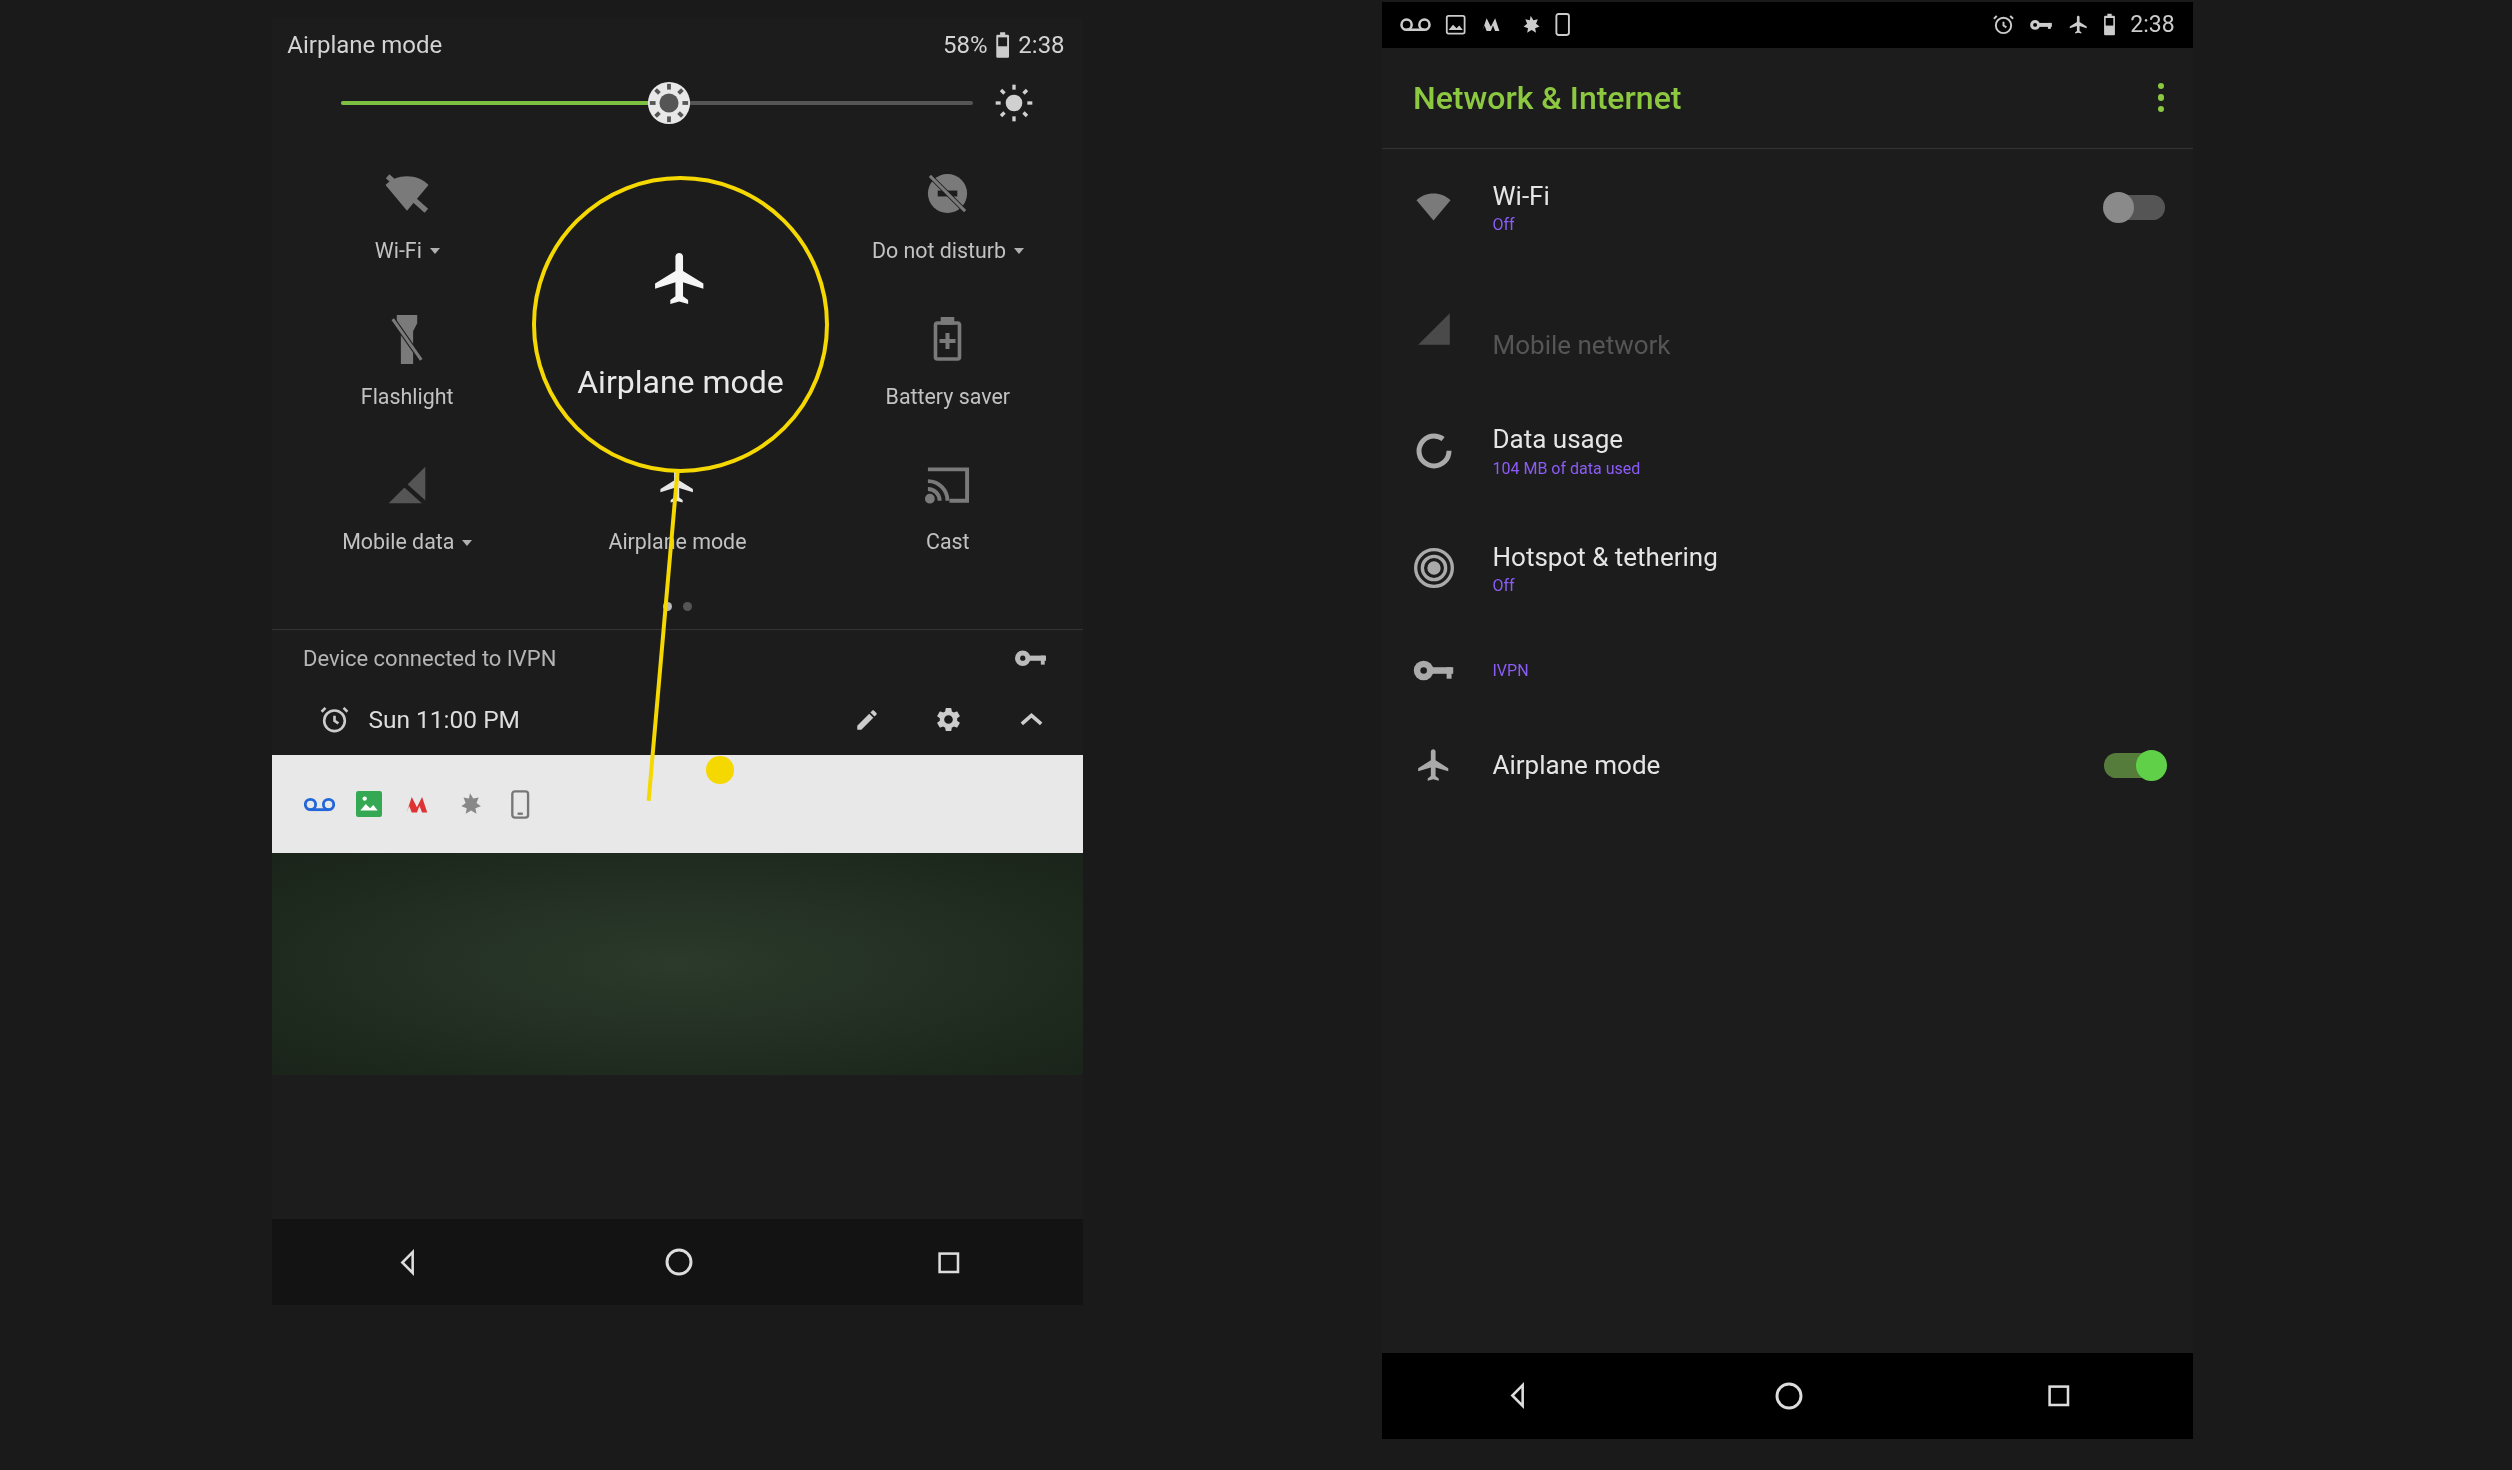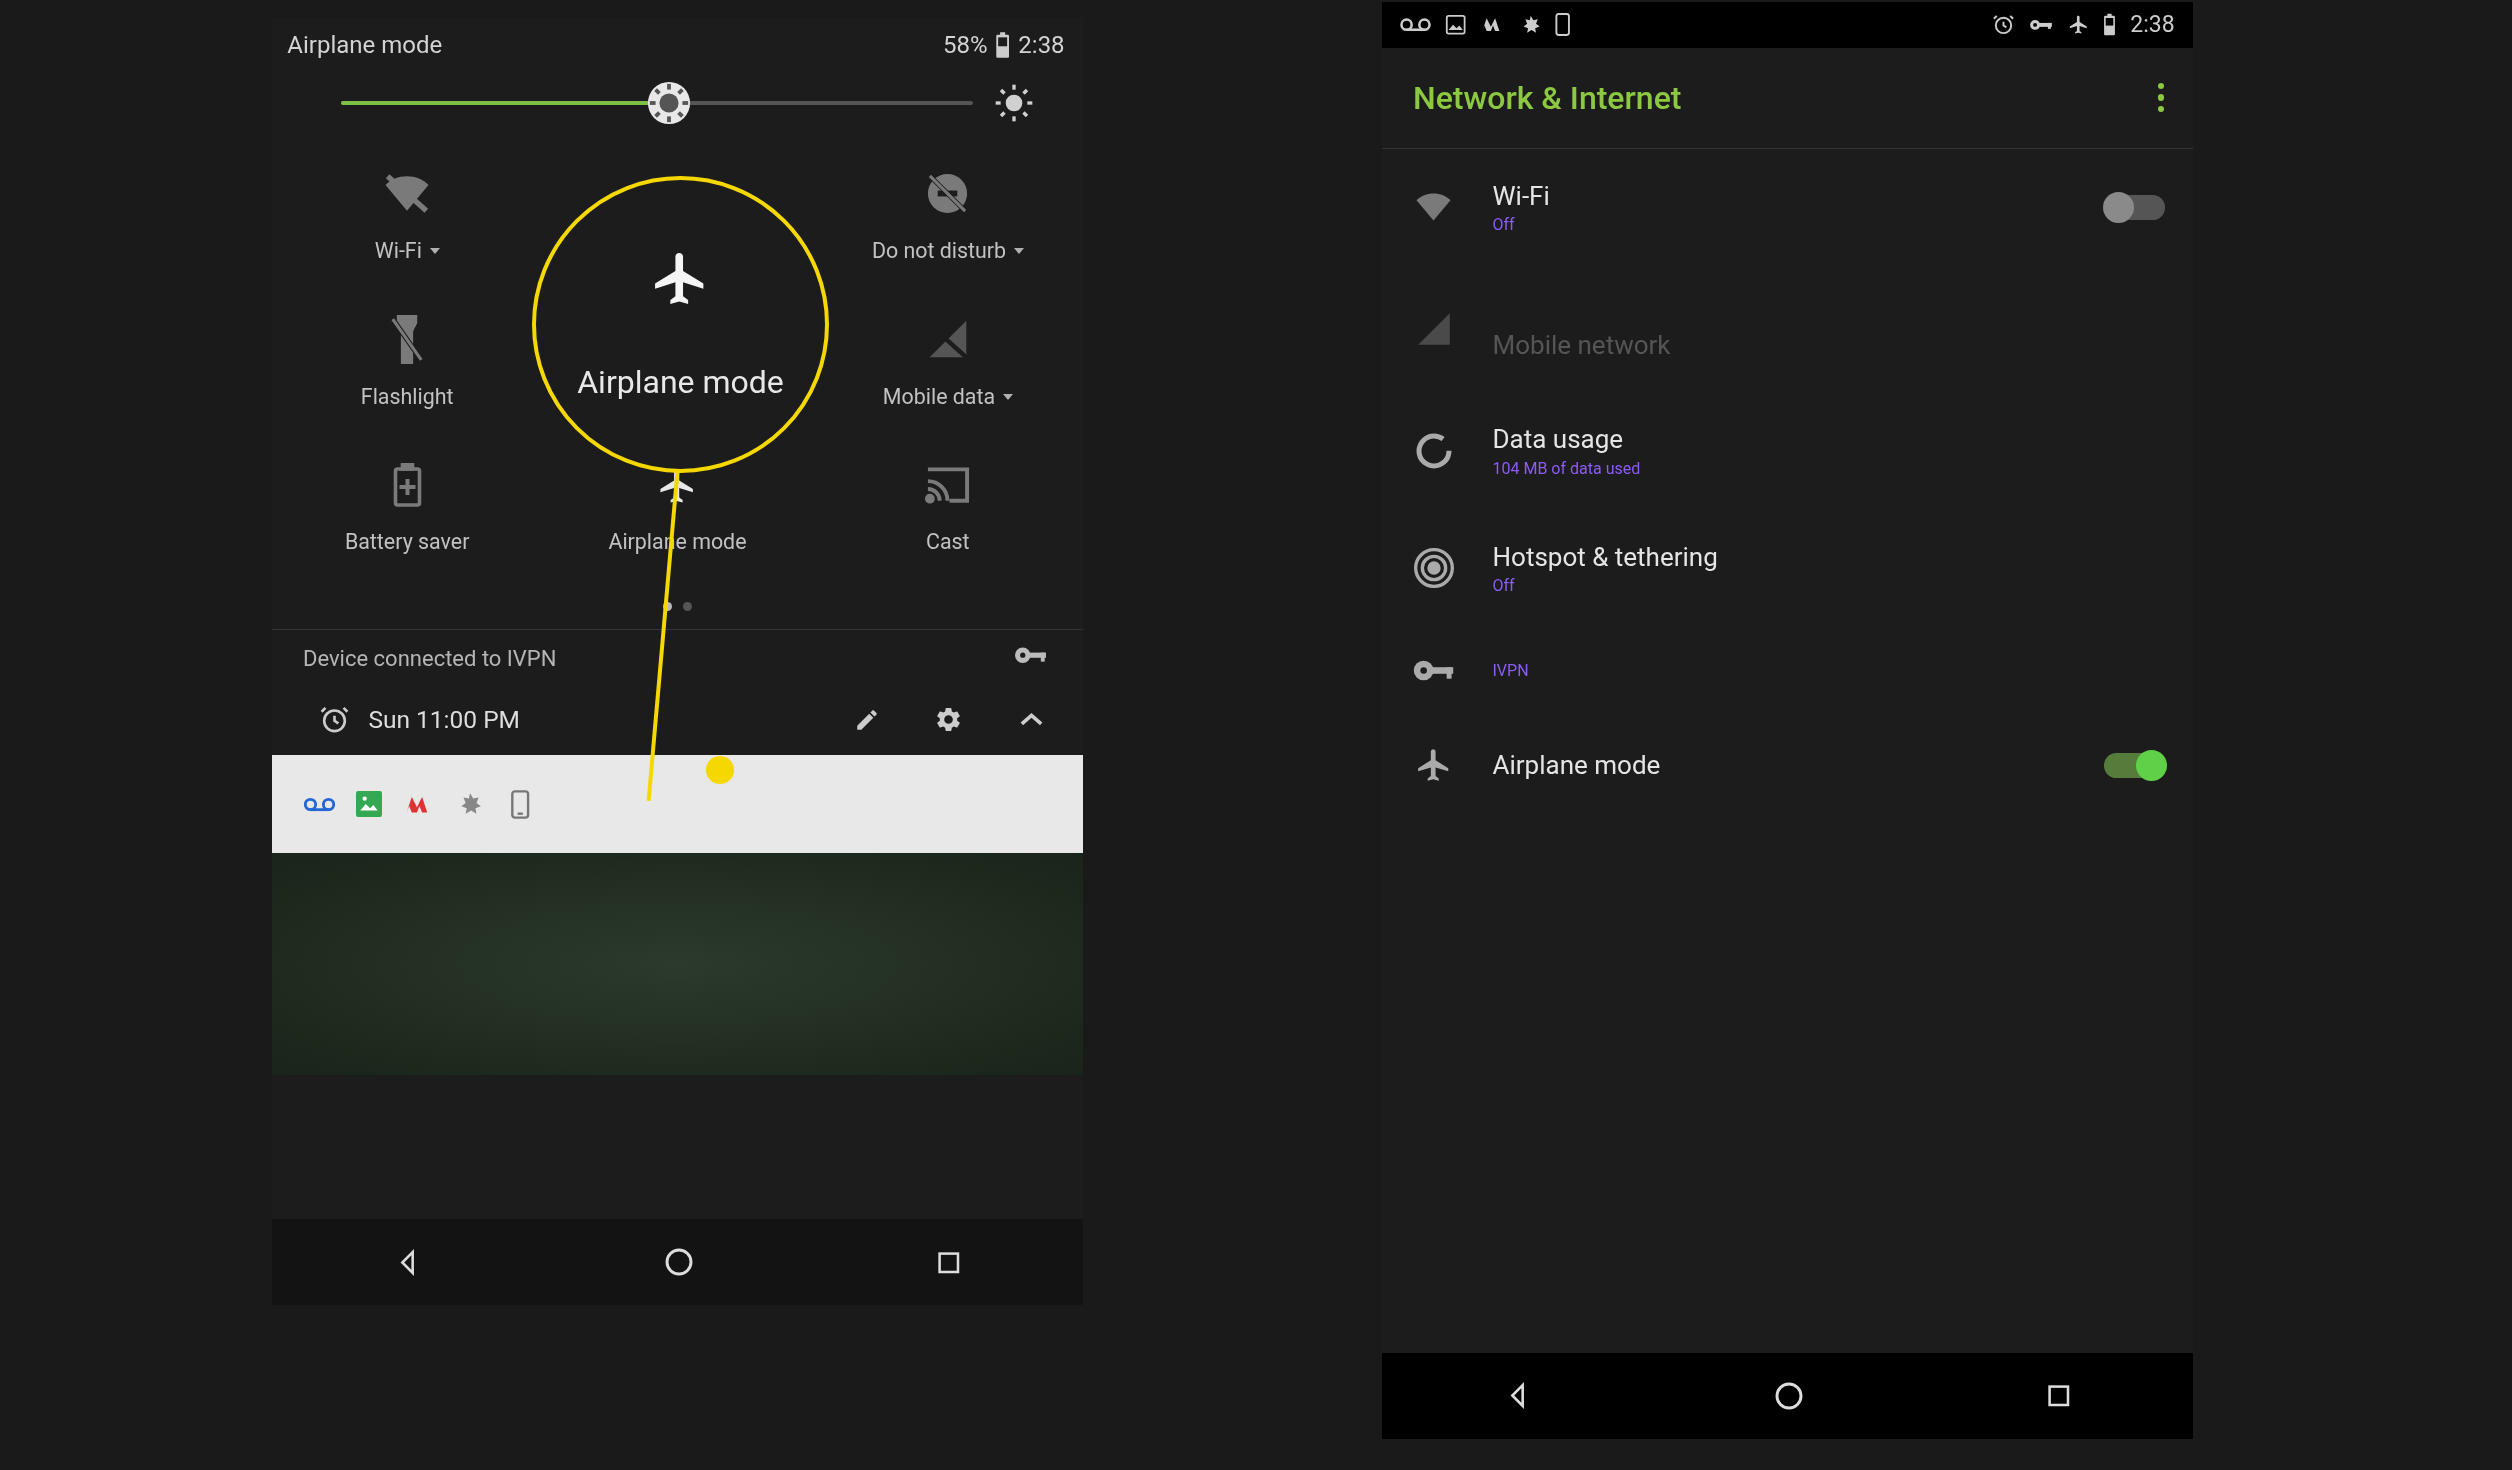--- a/index.html
+++ b/index.html
@@ -18,21 +18,21 @@
     .auto-brightness { width: 40px; height: 40px; }
     .qs-grid { display: grid; grid-template-columns: repeat(3, 1fr); gap: 46px 0; padding: 21.4px 0 23px 0; }
     .qs-tile { display: flex; flex-direction: column; align-items: center; gap: 13.8px; }
     .qs-icon-wrap { width: 61px; height: 61px; display: flex; align-items: center; justify-content: center; }
     .qs-label-row { display: flex; align-items: center; gap: 7.7px; }
     .qs-label { font-size: 21.4px; color: #c2c2c2; }
     .qs-chevron { width: 0; height: 0; border-left: 5.4px solid transparent; border-right: 5.4px solid transparent; border-top: 6.9px solid #b0b0b0; margin-top: 1.5px; }
     .page-dots { display: flex; justify-content: center; gap: 10.7px; padding: 24.5px 0 18.4px 0; }
     .dot { width: 9.2px; height: 9.2px; border-radius: 50%; background: #555; }
     .dot.active { background: #bbb; }
-    .vpn-banner { display: flex; align-items: flex-start; justify-content: space-between; padding: 15.3px 37px 15.3px 31px; font-size: 22px; color: #b5b5b5; border-top: 0.8px solid #333; }
+    .vpn-banner { display: flex; align-items: center; justify-content: space-between; padding: 15.3px 37px 15.3px 31px; font-size: 22px; color: #b5b5b5; border-top: 0.8px solid #333; }
     .alarm-row { display: flex; align-items: center; gap: 18.4px; padding: 18.4px 37px 20px 47px; font-size: 24.5px; color: #ddd; }
     .alarm-right { margin-left: auto; display: flex; gap: 54px; align-items: center; }
     .noti-strip { background: #e8e8e8; height: 98px; display: flex; align-items: center; gap: 18.4px; padding: 0 31px; }
     .noti-icon { width: 32px; height: 32px; display: flex; align-items: center; justify-content: center; font-size: 23px; }
     .wallpaper { height: 222px; background: radial-gradient(ellipse at center, #2b3a2b 0%, #1a241a 100%); position: relative; overflow: hidden; }
     .navbar { position: absolute; bottom: 0; left: 0; right: 0; height: 86px; background: rgba(0,0,0,0.3); display: flex; justify-content: space-around; align-items: center; }
     .navbar-right { background: #000; }
     
     
     .anno-circle { position: absolute; border: 4.6px solid #f5d800; border-radius: 50%; width: 297px; height: 297px; left: 260px; top: 158px; pointer-events: none; display: flex; flex-direction: column; align-items: center; justify-content: center; gap: 54px; background: #1c1c1c; z-index: 10; }
@@ -169,42 +169,42 @@
             <path d="M4 8a9 9 0 0 1 5-4"></path>
             <path d="M20 16a9 9 0 0 1-5 4"></path>
           </svg>
         </div>
       <div class="qs-label-row">
           <span class="qs-label">Auto-rotate</span>
         </div>
     </div>
     <div class="qs-tile">
       <div class="qs-icon-wrap">
-          <svg width="44" height="44" viewBox="0 0 24 24" fill="#555">
-            <path d="M2 22L22 2v20H2z"></path>
-            <line x1="2" y1="4" x2="22" y2="22" stroke="#1c1c1c" stroke-width="2.5"></line>
-          </svg>
-        </div>
-      <div class="qs-label-row">
-          <span class="qs-label">Mobile data</span>
-          <span class="qs-chevron"></span>
-        </div>
-    </div>
-
-    <div class="qs-tile">
-      <div class="qs-icon-wrap">
           <svg width="29" height="44" viewBox="0 0 14 22" fill="none" stroke="#7a7a7a" stroke-width="1.8">
             <rect x="1" y="3" width="12" height="18" rx="1"></rect>
             <rect x="4.5" y="0.5" width="5" height="2.5" fill="#7a7a7a"></rect>
             <line x1="7" y1="8" x2="7" y2="16" stroke-width="2"></line>
             <line x1="3" y1="12" x2="11" y2="12" stroke-width="2"></line>
           </svg>
         </div>
       <div class="qs-label-row">
           <span class="qs-label">Battery saver</span>
+        </div>
+    </div>
+
+    <div class="qs-tile">
+      <div class="qs-icon-wrap">
+          <svg width="44" height="44" viewBox="0 0 24 24" fill="#555">
+            <path d="M2 22L22 2v20H2z"></path>
+            <line x1="2" y1="4" x2="22" y2="22" stroke="#1c1c1c" stroke-width="2.5"></line>
+          </svg>
+        </div>
+      <div class="qs-label-row">
+          <span class="qs-label">Mobile data</span>
+          <span class="qs-chevron"></span>
         </div>
     </div>
     <div class="qs-tile">
       <div class="qs-icon-wrap">
           <svg width="41" height="41" viewBox="0 0 24 24" fill="#e8e8e8">
             <path d="M21 16v-2l-8-5V3.5c0-.83-.67-1.5-1.5-1.5S10 2.67 10 3.5V9l-8 5v2l8-2.5V19l-2 1.5V22l3.5-1 3.5 1v-1.5L13 19v-5.5l8 2.5z"></path>
           </svg>
         </div>
       <div class="qs-label-row">
           <span class="qs-label">Airplane mode</span>

